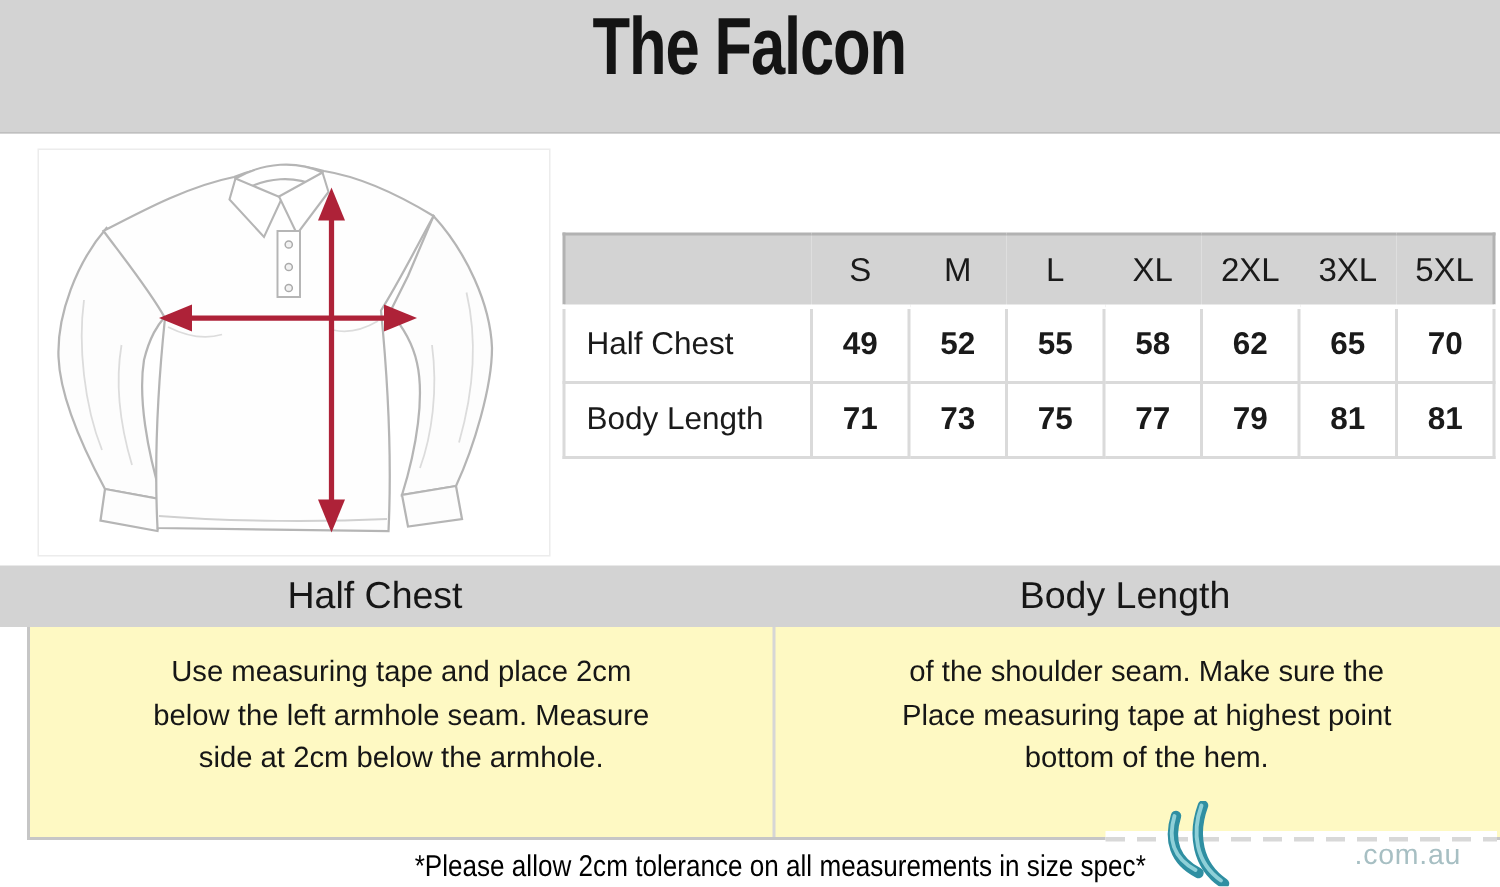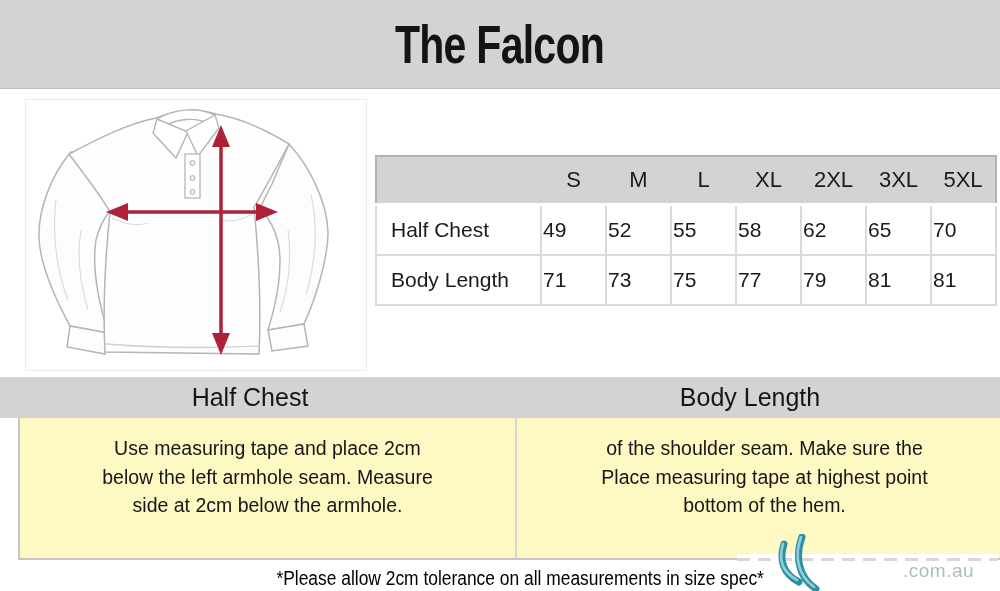--- a/index.html
+++ b/index.html
@@ -8,21 +8,21 @@
     background:#ffffff;color:#1a1a1a;
     font-family:"Liberation Sans","DejaVu Sans",sans-serif;
     -webkit-font-smoothing:antialiased;
   }
   .abs{position:absolute;}
 
   
   .title-band{
     left:0;top:0;width:1000px;height:88px;
     background:#d3d3d3;border-bottom:1px solid #bfbfbf;
-    display:flex;align-items:center;justify-content:center;
+    display:flex;align-items:flex-start;justify-content:center;
   }
   .title-band h1{
     margin:0;font-size:54px;font-weight:600;color:#141414;
     letter-spacing:-1px;transform:scaleX(.76);transform-origin:center;
     white-space:nowrap;
   }
 
   
   .figure{
     left:25px;top:99px;width:340px;height:270px;
@@ -38,21 +38,21 @@
   }
   table.size-table col.lbl{width:165px;}
   table.size-table col.sz{width:65px;}
   table.size-table thead th{
     background:#d3d3d3;border:0;border-bottom:3px solid #ffffff;
     height:44px;font-size:22px;font-weight:500;color:#1a1a1a;text-align:center;
   }
   table.size-table tbody th,
   table.size-table tbody td{
     border:2px solid #dadada;height:46px;background:#fff;
-    font-size:21px;font-weight:400;color:#1a1a1a;text-align:left;
+    font-size:21px;font-weight:700;color:#1a1a1a;text-align:center;
   }
   table.size-table tbody th{
     text-align:left;padding-left:14px;font-weight:500;
   }
 
   
   .panel-heads{
     left:0;top:377px;width:1000px;height:41px;background:#d3d3d3;
     display:flex;
   }

